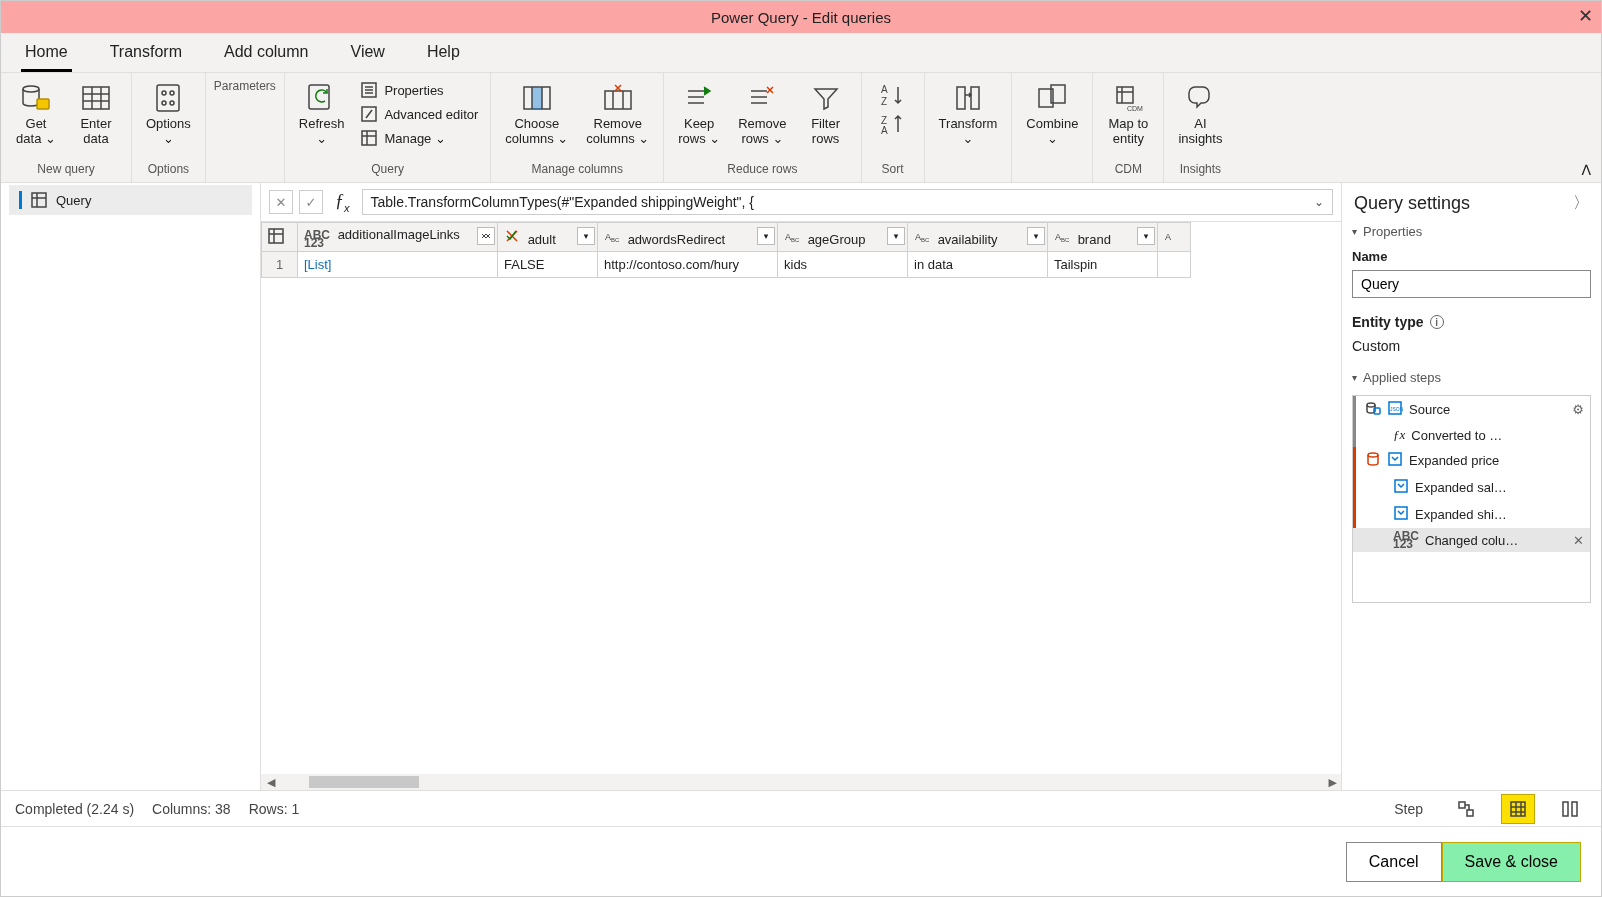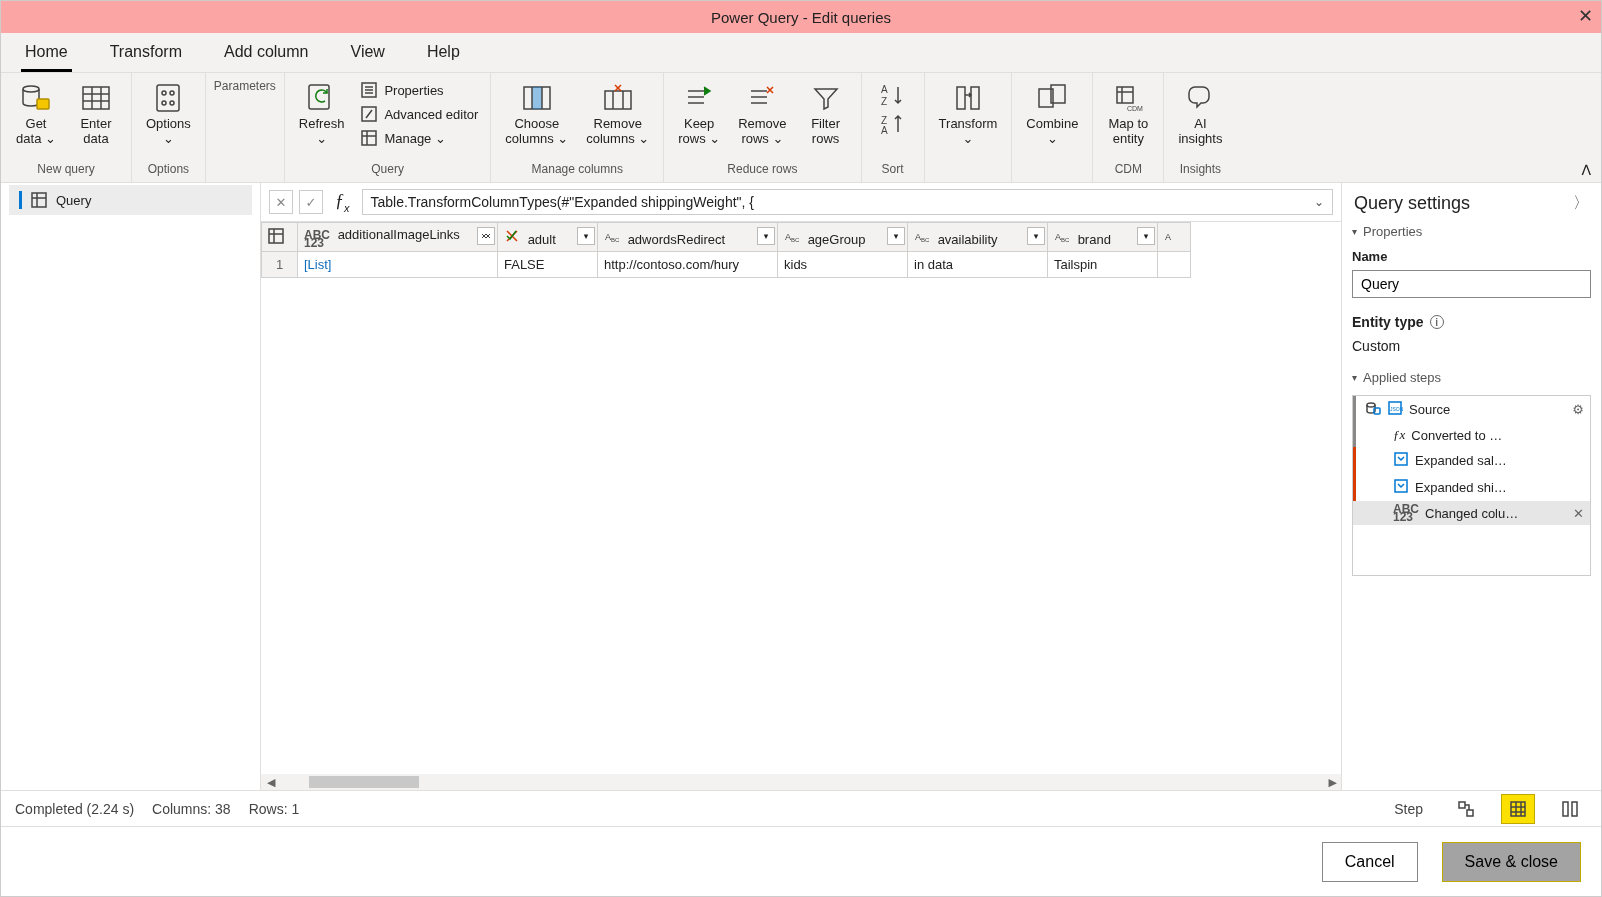--- a/index.html
+++ b/index.html
@@ -73,23 +73,23 @@
   .step-gray .linebar{background:#8a8886;}
   .abc123{font-size:12px;line-height:8px;display:flex;flex-direction:column;align-items:flex-start;color:#555;font-weight:600;}
   
   .statusbar{height:36px;border-top:1px solid #e1dfdd;display:flex;align-items:center;padding:0 14px;gap:18px;font-size:14px;color:#444;}
   .statusbar .spacer{flex:1;}
   .sb-btn{display:flex;align-items:center;gap:6px;padding:4px 8px;cursor:pointer;}
   .sb-iconbtn{width:34px;height:30px;border:1px solid transparent;display:flex;align-items:center;justify-content:center;cursor:pointer;}
   .sb-iconbtn.active{background:#fce100;border-color:#bfa900;}
   .sb-iconbtn svg{width:18px;height:18px;}
   
-  .footer{height:70px;border-top:1px solid #e1dfdd;display:flex;align-items:center;justify-content:flex-end;gap:24px;padding:0 20px;}
+  .footer{height:70px;border-top:1px solid #e1dfdd;display:flex;align-items:center;justify-content:flex-end;gap:0;padding:0 20px;}
   .btn{padding:10px 22px;font-size:16px;border:1px solid #888;background:#fff;cursor:pointer;}
-  .btn.primary{background:#a3a3a3;border-color:#bfa900;}
+  .btn.primary{background:#86efac;border-color:#bfa900;}
   
   .hscroll{height:16px;background:#f3f2f1;display:flex;align-items:center;}
   .hscroll .thumb{height:12px;background:#c8c8c8;margin-left:28px;width:110px;}
   .hscroll .arrow{margin-left:auto;margin-right:4px;color:#666;font-size:11px;}
   
   svg{stroke:#444;fill:none;stroke-width:1.5;}
 </style>
 </head>
 <body>
 
@@ -535,20 +535,32 @@
           <span class="scog">⚙</span>
         </div>
         <div class="step step-gray">
           <div class="linebar"></div>
           <span style="width:22px;margin-left:6px;"></span>
           <span class="sicon"><span style="font-style:italic;font-family:serif;">ƒx</span></span>
           <span>Converted to …</span>
         </div>
         <div class="step step-red">
           <div class="linebar"></div>
+          <span class="sicon" style="margin-left:6px;"><svg viewBox="0 0 16 16">
+                <ellipse cx="8" cy="4" rx="5" ry="2" stroke="#d83b01"></ellipse>
+                <path d="M3 4v8c0 1 2.2 2 5 2s5-1 5-2V4" stroke="#d83b01"></path>
+              </svg></span>
+          <span class="sicon"><svg viewBox="0 0 16 16">
+                <rect x="2" y="2" width="12" height="12" stroke="#0078d4"></rect>
+                <path d="M5 6l3 3 3-3" stroke="#0078d4"></path>
+              </svg></span>
+          <span>Expanded price</span>
+        </div>
+        <div class="step step-red">
+          <div class="linebar"></div>
           <span style="width:22px;margin-left:6px;"></span>
           <span class="sicon"><svg viewBox="0 0 16 16">
                 <rect x="2" y="2" width="12" height="12" stroke="#0078d4"></rect>
                 <path d="M5 6l3 3 3-3" stroke="#0078d4"></path>
               </svg></span>
           <span>Expanded sal…</span>
         </div>
         <div class="step step-red">
           <div class="linebar"></div>
           <span style="width:22px;margin-left:6px;"></span>

